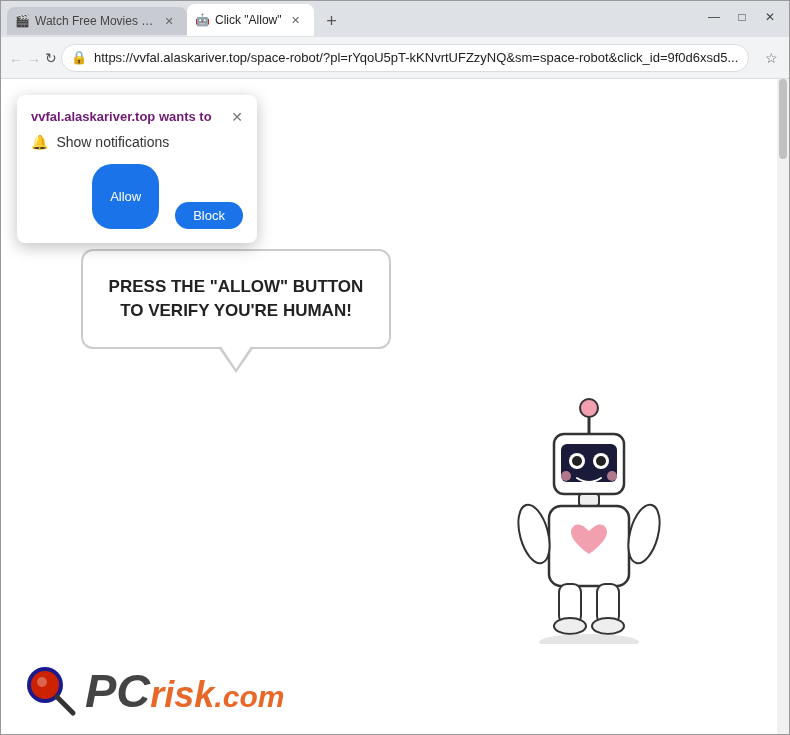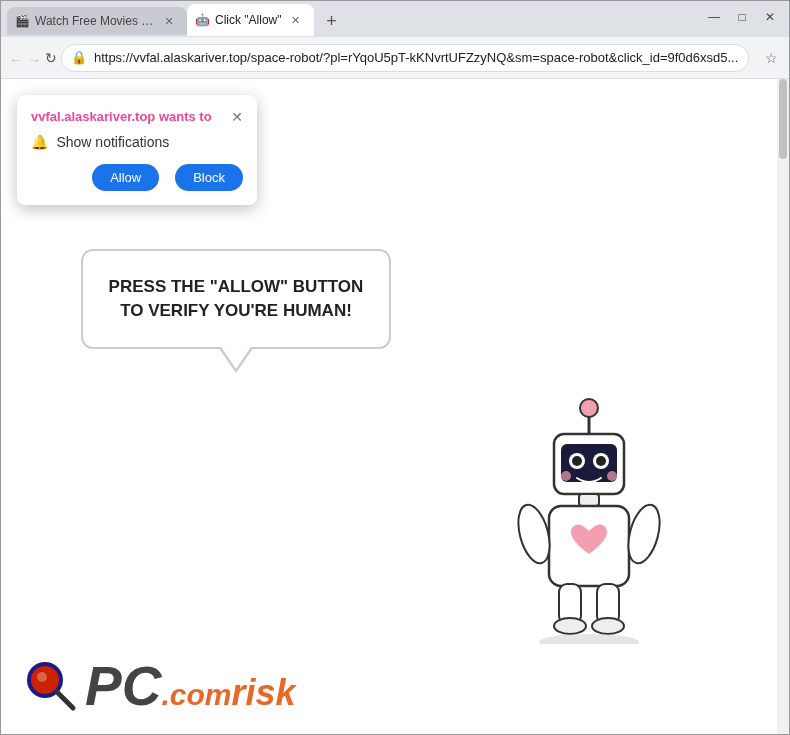--- a/index.html
+++ b/index.html
@@ -197,21 +197,21 @@
     }
     .popup-header {
       display: flex;
       justify-content: space-between;
       align-items: center;
       margin-bottom: 10px;
     }
     .popup-title {
       font-size: 13px;
       font-weight: 600;
-      color: #ec4899;
+      color: #701a75;
     }
     .popup-close {
       font-size: 14px;
       color: #777;
       cursor: pointer;
       line-height: 1;
     }
     .popup-notification-row {
       display: flex;
       align-items: center;
@@ -243,20 +243,21 @@
     }
     .btn-block {
       background: #1a73e8;
       color: #fff;
       border: none;
       border-radius: 20px;
       padding: 6px 18px;
       font-size: 13px;
       cursor: pointer;
       font-weight: 500;
+      margin-top: 38px;
     }
 
     
     .speech-bubble {
       position: absolute;
       top: 170px;
       left: 80px;
       width: 310px;
       background: #fff;
       border: 2px solid #ccc;
@@ -446,23 +447,23 @@
 
     <div class="pcrisk-logo">
 
       <svg class="pcrisk-icon" viewBox="0 0 52 52" xmlns="http://www.w3.org/2000/svg">
         <circle cx="20" cy="20" r="18" fill="#1a1a8c"></circle>
         <circle cx="20" cy="20" r="14" fill="#cc2200"></circle>
         <circle cx="17" cy="17" r="5" fill="#fff" opacity="0.3"></circle>
         <line x1="32" y1="32" x2="48" y2="48" stroke="#333" stroke-width="5" stroke-linecap="round"></line>
       </svg>
       <div style="display:flex;align-items:baseline;">
-        <span style="font-size:55px;font-weight:900;color:#444;font-style:italic;font-family:Arial,sans-serif;">PC</span>
+        <span style="font-size:47px;font-weight:900;color:#444;font-style:italic;font-family:Arial,sans-serif;">PC</span>
+        <span style="font-size:36px;font-weight:700;color:#e8682a;font-style:italic;font-family:Arial,sans-serif;">risk</span>
         <span style="font-size:30px;font-weight:700;color:#e8682a;font-style:italic;font-family:Arial,sans-serif;">.com</span>
-        <span style="font-size:36px;font-weight:700;color:#e8682a;font-style:italic;font-family:Arial,sans-serif;">risk</span>
       </div>
     </div>
 
     <div class="scrollbar">
       <div class="scrollbar-thumb"></div>
     </div>
   </div>
 </div>
 
 </body></html>

